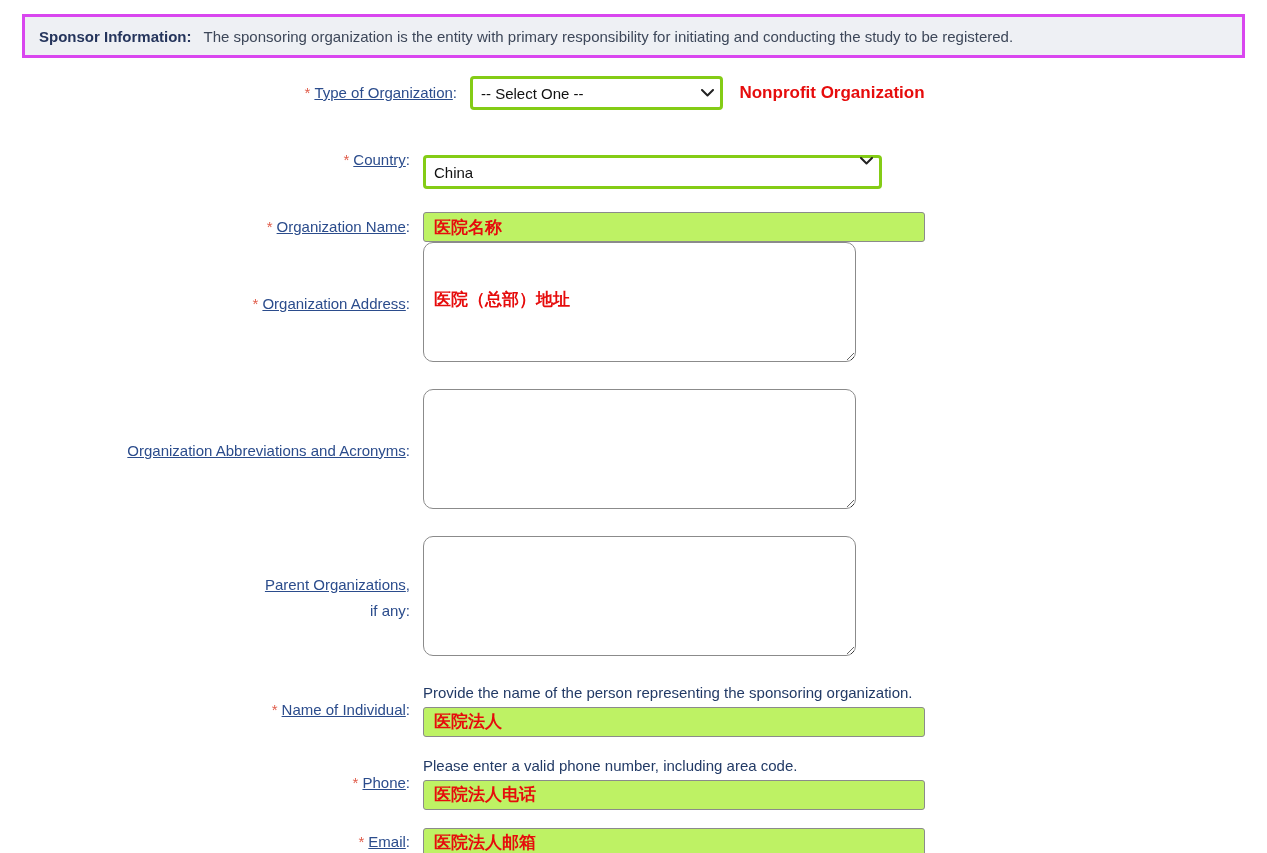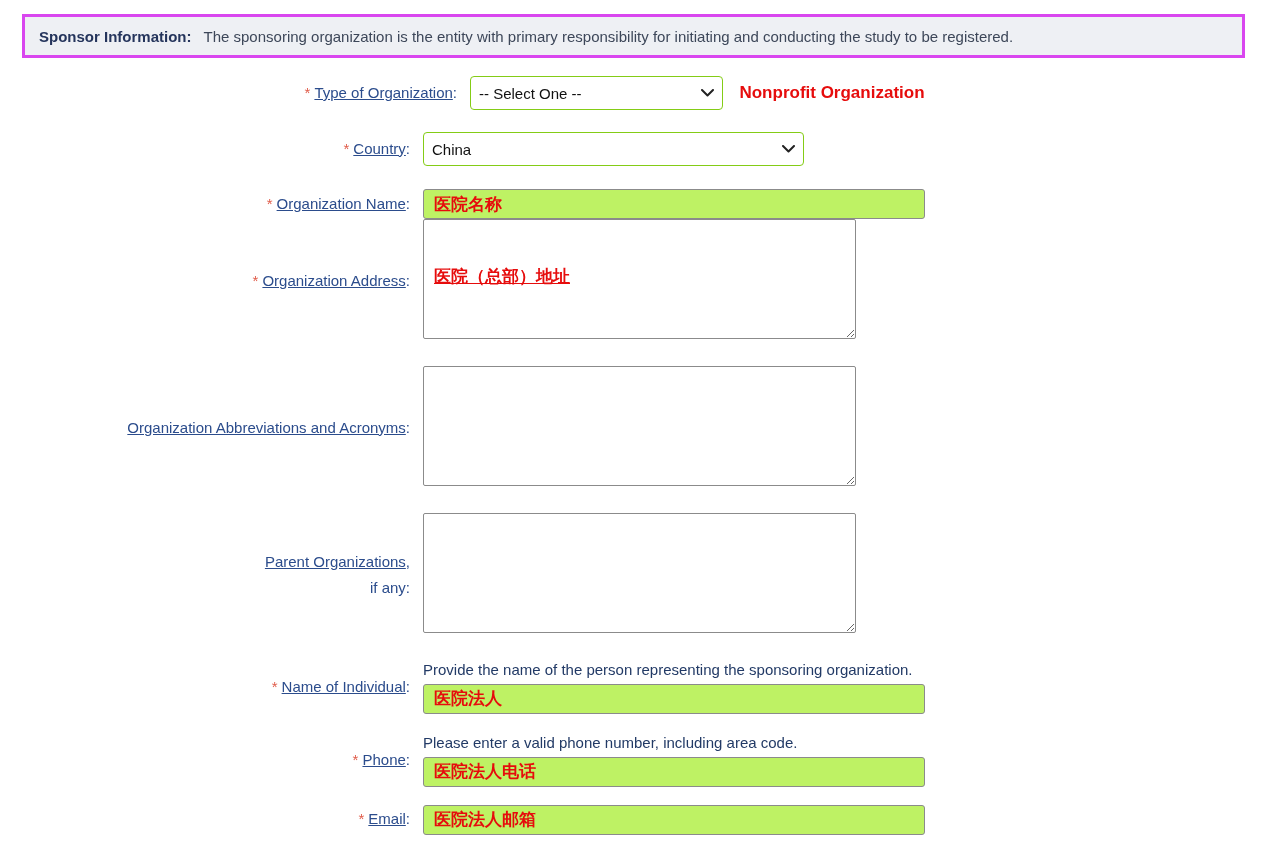--- a/index.html
+++ b/index.html
@@ -51,28 +51,28 @@
   .mb-18 { margin-bottom: 18px; }
 
   
   .select-wrap { position: relative; display: inline-block; vertical-align: middle; }
   select {
     height: 34px;
     font-size: 15px;
     font-family: inherit;
     color: #111;
     background: #ffffff;
-    border: 1px solid #84cc16;
+    border: 3px solid #84cc16;
     border-radius: 4px;
     padding: 0 30px 0 8px;
     appearance: none;
     -webkit-appearance: none;
   }
   .select-type { width: 253px; }
-  .select-country { width: 381px; }
+  .select-country { width: 459px; margin-top: 23px; }
   .chev {
     position: absolute;
     right: 9px; top: 50%;
     transform: translateY(-50%);
     pointer-events: none;
     display: flex; align-items: center;
   }
 
   input.text {
     width: 502px;
@@ -83,29 +83,28 @@
     font-family: inherit;
     font-size: 17px;
     font-weight: bold;
     color: #e60c0c;
     background: #bef264;
   }
   textarea {
     width: 433px;
     height: 120px;
     border: 1px solid #8b8b8b;
-    border-radius: 2px;
+    border-radius: 10px;
     padding: 12px 10px;
     font-family: inherit;
     font-size: 17px;
     font-weight: bold;
     color: #e60c0c;
     background: #fff;
     resize: both;
-    text-decoration: underline;
   }
   textarea.ta-address { padding-top: 45px; }
 
   .hint {
     font-size: 15px;
     color: #223a66;
     margin-bottom: 4px;
     line-height: 1.25;
   }
   .annotation {

